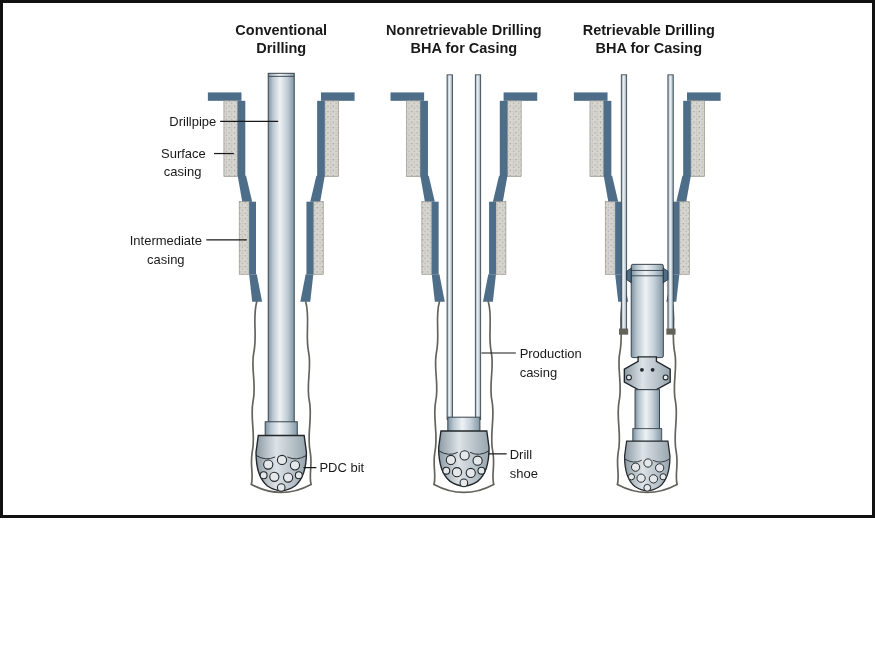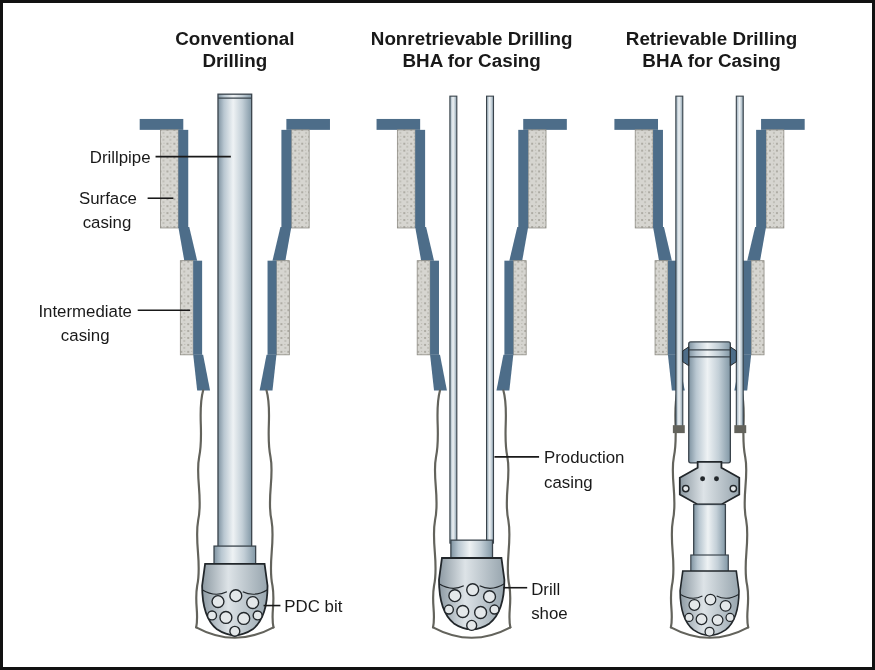--- a/index.html
+++ b/index.html
@@ -1,17 +1,17 @@
 <!DOCTYPE html>
 <html style="--casing-dark: #4d6d89; --cement-fill: #d6d5d0; --cement-speckle: #9a988f; --cement-edge: #8d8b83; --hole-wall: #63635c; --pipe-light: #eef2f4; --pipe-shadow: #8298a6; --outline: #39434b; --outline-strong: #22272b; --cutter: #e4e8ea; --text: #191919; --background: #ffffff; --border: #111111;"><head>
 <meta charset="utf-8">
 <style>
   html,body { margin:0; padding:0; background:#ffffff; }
   .frame {
-    width:875px; height:670px; box-sizing:border-box;
+    width:875px; height:518px; box-sizing:border-box;
     border:3px solid var(--border, #111111);
     background:var(--background, #ffffff);
     position:relative; overflow:hidden;
   }
   svg { display:block; width:100%; height:100%; }
 
   .casing-dark { fill: var(--casing-dark, #4d6d89); }
   .cement      { fill: url(#cementPat); stroke: var(--cement-edge, #8d8b83); stroke-width:0.8; }
   .hole-wall   { fill:none; stroke: var(--hole-wall, #63635c); stroke-width:2.2; stroke-linecap:round; }
   .pipe-fill   { fill: url(#pipeGrad); stroke: var(--outline, #39434b); stroke-width:1.3; }

